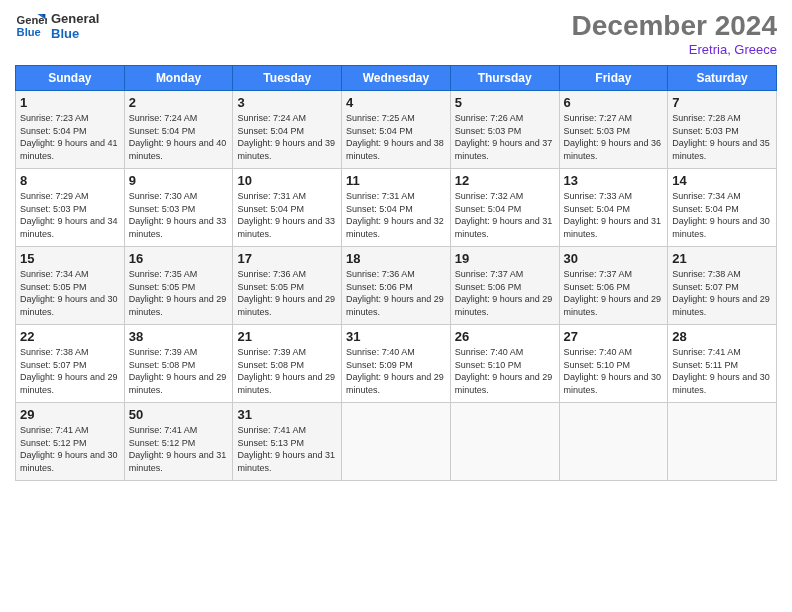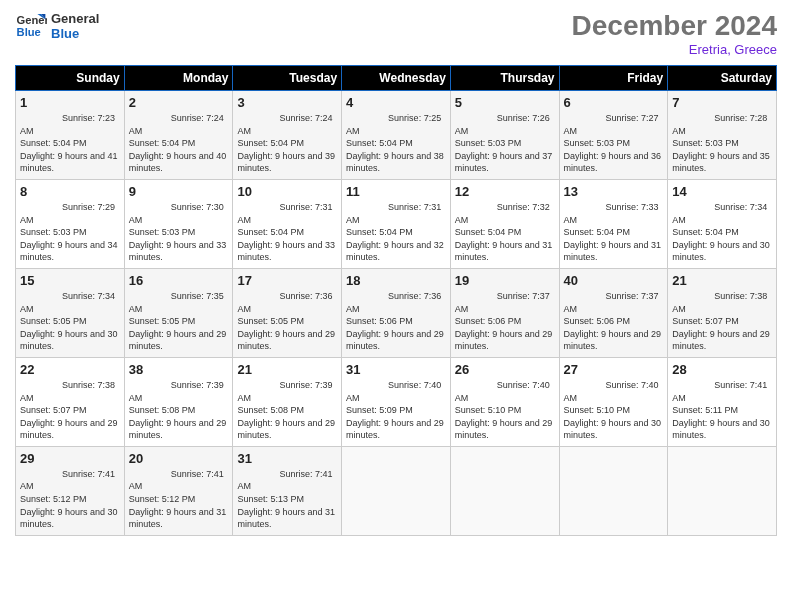--- a/index.html
+++ b/index.html
@@ -41,24 +41,24 @@
     .location {
       font-size: 13px;
       color: #6d28d9;
     }
     .calendar {
       width: 100%;
       border-collapse: collapse;
       font-size: 10px;
     }
     .calendar th {
-      background: #000000;
+      background: #3b82f6;
       color: #fff;
       padding: 5px 4px;
-      text-align: right;
+      text-align: center;
       font-size: 12px;
       font-weight: bold;
       border: 1px solid #1565c0;
     }
     .calendar td {
       border: 1px solid #ccc;
       padding: 4px 4px;
       vertical-align: top;
       width: calc(100% / 7);
       height: 78px;
@@ -74,21 +74,20 @@
       font-size: 13px;
       font-weight: bold;
       color: #222;
       display: block;
       margin-bottom: 2px;
     }
     .day-info {
       font-size: 9px;
       color: #333;
       line-height: 1.4;
-      margin-left: 42px;
     }
     .empty-cell {
       background: #f9f9f9 !important;
     }
   </style>
 </head>
 <body>
 
 <div class="container">
   <div class="header">
@@ -198,21 +197,21 @@
         </td>
           <td>
           <span class="day-number">18</span>
           <span class="day-info">Sunrise: 7:36 AM<br>Sunset: 5:06 PM<br>Daylight: 9 hours and 29 minutes.</span>
         </td>
           <td>
           <span class="day-number">19</span>
           <span class="day-info">Sunrise: 7:37 AM<br>Sunset: 5:06 PM<br>Daylight: 9 hours and 29 minutes.</span>
         </td>
           <td>
-          <span class="day-number">40</span>
+          <span class="day-number">30</span>
           <span class="day-info">Sunrise: 7:37 AM<br>Sunset: 5:06 PM<br>Daylight: 9 hours and 29 minutes.</span>
         </td>
           <td>
           <span class="day-number">21</span>
           <span class="day-info">Sunrise: 7:38 AM<br>Sunset: 5:07 PM<br>Daylight: 9 hours and 29 minutes.</span>
         </td>
         </tr>
         <tr>
           <td>
           <span class="day-number">22</span>
@@ -242,21 +241,21 @@
           <span class="day-number">28</span>
           <span class="day-info">Sunrise: 7:41 AM<br>Sunset: 5:11 PM<br>Daylight: 9 hours and 30 minutes.</span>
         </td>
         </tr>
         <tr>
           <td>
           <span class="day-number">29</span>
           <span class="day-info">Sunrise: 7:41 AM<br>Sunset: 5:12 PM<br>Daylight: 9 hours and 30 minutes.</span>
         </td>
           <td>
-          <span class="day-number">20</span>
+          <span class="day-number">50</span>
           <span class="day-info">Sunrise: 7:41 AM<br>Sunset: 5:12 PM<br>Daylight: 9 hours and 31 minutes.</span>
         </td>
           <td>
           <span class="day-number">31</span>
           <span class="day-info">Sunrise: 7:41 AM<br>Sunset: 5:13 PM<br>Daylight: 9 hours and 31 minutes.</span>
         </td>
           <td class="empty-cell"></td>
           <td class="empty-cell"></td>
           <td class="empty-cell"></td>
           <td class="empty-cell"></td>

